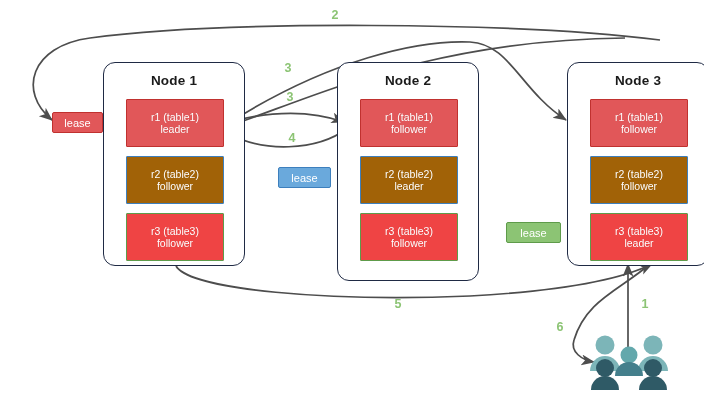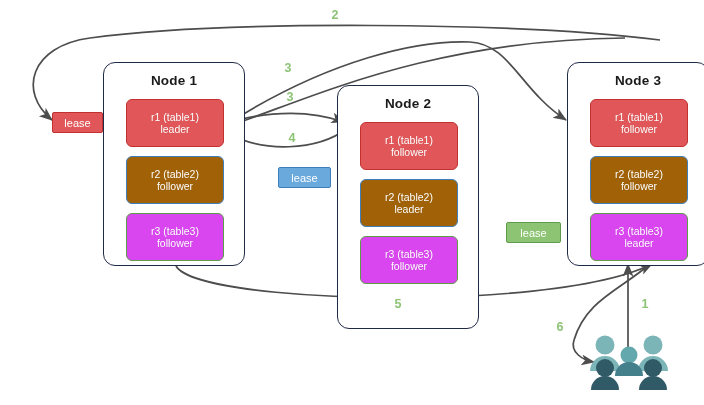--- a/index.html
+++ b/index.html
@@ -6,28 +6,28 @@
   body{width:704px;height:405px;overflow:hidden;
        font-family:"Liberation Sans","DejaVu Sans",sans-serif;}
   #stage{position:relative;width:704px;height:405px;background:#fff;}
   #wires{position:absolute;left:0;top:0;width:704px;height:405px;}
 
   .node-box{position:absolute;border:1.6px solid #1f2a44;border-radius:12px;
             background:#ffffff;box-sizing:border-box;}
   .node-title{position:absolute;left:0;right:0;top:10px;text-align:center;
               font-size:13.5px;font-weight:bold;color:#1a1a1a;letter-spacing:.2px;}
 
-  .replica{position:absolute;left:22px;width:98px;height:48px;border-radius:6px;
+  .replica{position:absolute;left:22px;width:98px;height:48px;border-radius:1px;
            box-sizing:border-box;display:flex;flex-direction:column;
            align-items:center;justify-content:center;line-height:1.18;
            font-size:10.5px;color:#ffffff;text-shadow:0 0 1px rgba(0,0,0,.12);}
   .replica span{display:block;}
   .rep-r1{background:#e15759;border:1.6px solid #c0312f;}
   .rep-r2{background:#a16207;border:1.6px solid #3d7fbd;}
-  .rep-r3{background:#d946ef;border:1.6px solid #5e9b4a;text-align:center;}
+  .rep-r3{background:#ef4444;border:1.6px solid #5e9b4a;text-align:center;}
 
   .lease{position:absolute;border-radius:2px;box-sizing:border-box;
          display:flex;align-items:center;justify-content:center;
          font-size:11px;color:#ffffff;height:21px;}
   .lease-red{background:#e15759;border:1.6px solid #c0312f;}
   .lease-blue{background:#6aa9dc;border:1.6px solid #3d7fbd;}
   .lease-green{background:#8cc474;border:1.6px solid #5e9b4a;}
 
   .step{position:absolute;font-size:12.5px;font-weight:bold;color:#8cc474;
         text-align:center;}
@@ -72,21 +72,21 @@
     <div class="replica rep-r2" style="top:93px;">
       <span>r2 (table2)</span>
       <span>follower</span>
     </div>
     <div class="replica rep-r3" style="top:150px;">
       <span>r3 (table3)</span>
       <span>follower</span>
     </div>
   </div>
 
-  <div class="node-box" style="left:337px;top:62px;width:142px;height:244px;margin-top:23px;">
+  <div class="node-box" style="left:337px;top:62px;width:142px;height:219px;">
     <div class="node-title">Node 2</div>
     <div class="replica rep-r1" style="top:36px;">
       <span>r1 (table1)</span>
       <span>follower</span>
     </div>
     <div class="replica rep-r2" style="top:93px;">
       <span>r2 (table2)</span>
       <span>leader</span>
     </div>
     <div class="replica rep-r3" style="top:150px;">

